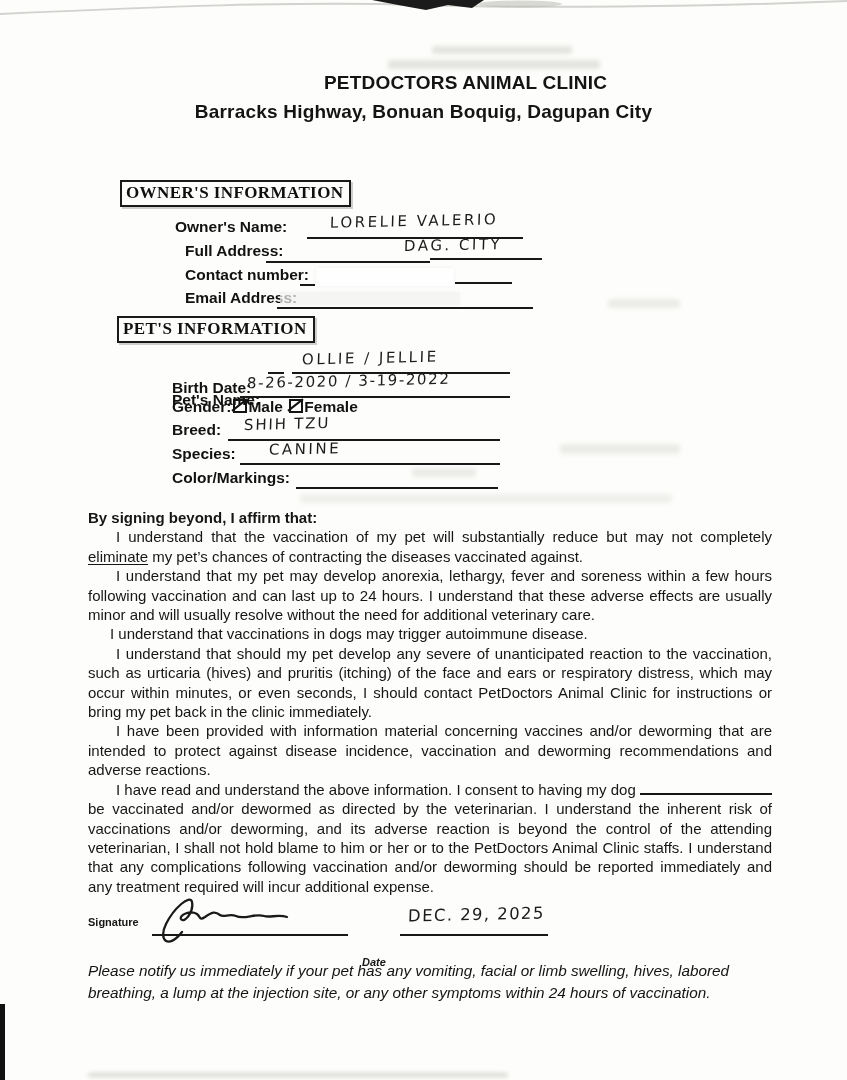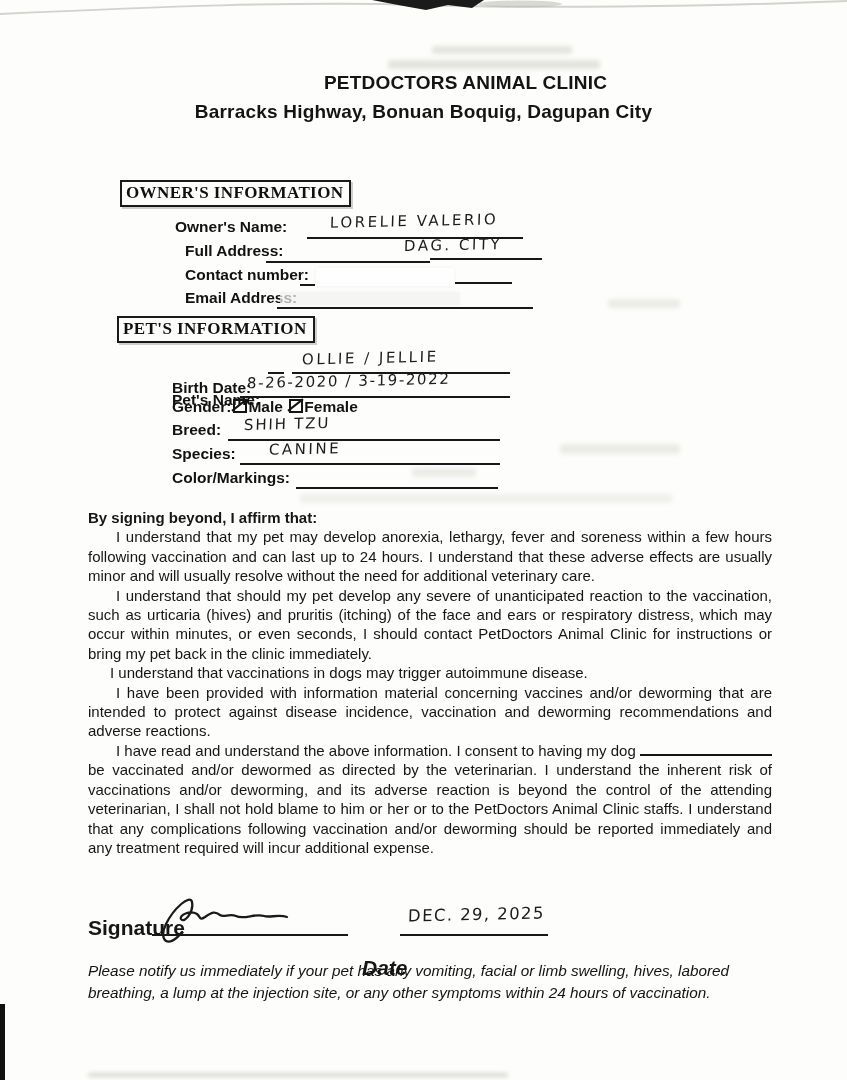--- a/index.html
+++ b/index.html
@@ -25,21 +25,21 @@
   }
   .chk { position:relative; display:inline-block; width:10px; height:10px; border:2px solid #141414; vertical-align:-1px; margin:0 1px 0 2px; }
   .chk .slash { position:absolute; left:-5px; top:3px; width:19px; height:2px; background:#141414; transform:rotate(-38deg); }
   .bodytext { font-size:15px; line-height:19.4px; text-align:justify; }
   .bodytext p { margin:0; text-indent:28px; }
   .bodytext p.nohang { text-indent:0; font-weight:700; }
   .uline { text-decoration:underline; text-underline-offset:2px; }
   .inlineblank { display:inline-block; width:132px; border-bottom:2px solid #141414; height:13px; vertical-align:baseline; }
   .smudge { position:absolute; background:#e3e3df; filter:blur(2px); border-radius:3px; }
   .whiteout { position:absolute; background:#fefefe; box-shadow:0 0 4px rgba(0,0,0,.05); }
-  .signlabel { font-weight:700; font-size:21px; }
+  .signlabel { font-weight:700; font-size:11px; }
   .footnote { font-style:italic; font-size:15.3px; line-height:22px; color:#141414; }
   svg { display:block; }
 </style>
 </head>
 <body>
 
 <div id="sheet">
 
   <svg class="abs" style="left:0;top:0" width="847" height="22">
     <path d="M0,14 C150,7 300,1 420,5 C530,8.5 700,7 847,1" stroke="#d2d2ce" stroke-width="2" fill="none"></path>
@@ -102,23 +102,24 @@
 
   <div class="abs flabel" style="left:172px;top:445px;">Species:</div>
   <div class="bline" style="left:240px;top:447px;width:260px;height:16px;"></div>
   <div class="hand" style="left:269px;top:440px;">CANINE</div>
 
   <div class="abs flabel" style="left:172px;top:469px;">Color/Markings:</div>
   <div class="bline" style="left:296px;top:471px;width:202px;height:16px;"></div>
 
   <div class="abs bodytext" style="left:88px;top:508px;width:684px;">
     <p class="nohang">By signing beyond, I affirm that:</p>
+    <p><span>I understand that the vaccination of my pet will substantially reduce but may not completely </span><span class="uline">eliminate</span><span> my pet’s chances of contracting the diseases vaccinated against.</span></p>
     <p>I understand that my pet may develop anorexia, lethargy, fever and soreness within a few hours following vaccination and can last up to 24 hours. I understand that these adverse effects are usually minor and will usually resolve without the need for additional veterinary care.</p>
+    <p style="text-indent:22px;">I understand that vaccinations in dogs may trigger autoimmune disease.</p>
     <p>I understand that should my pet develop any severe of unanticipated reaction to the vaccination, such as urticaria (hives) and pruritis (itching) of the face and ears or respiratory distress, which may occur within minutes, or even seconds, I should contact PetDoctors Animal Clinic for instructions or bring my pet back in the clinic immediately.</p>
-    <p style="text-indent:22px;">I understand that vaccinations in dogs may trigger autoimmune disease.</p>
     <p>I have been provided with information material concerning vaccines and/or deworming that are intended to protect against disease incidence, vaccination and deworming recommendations and adverse reactions.</p>
     <p><span>I have read and understand the above information. I consent to having my dog</span> <span class="inlineblank"></span><span>be vaccinated and/or dewormed as directed by the veterinarian. I understand the inherent risk of vaccinations and/or deworming, and its adverse reaction is beyond the control of the attending veterinarian, I shall not hold blame to him or her or to the PetDoctors Animal Clinic staffs. I understand that any complications following vaccination and/or deworming should be reported immediately and any treatment required will incur additional expense.</span></p>
   </div>
 
   <div class="abs signlabel" style="left:88px;top:916px;">Signature</div>
   <div class="bline" style="left:152px;top:916px;width:196px;height:18px;"></div>
   <svg class="abs" style="left:156px;top:888px;" width="150" height="62">
     <path d="M26,44 C12,62 2,52 10,36 C18,20 34,6 36,14 C38,24 28,36 25,31 C23,27 34,22 41,26 C45,29 43,33 49,29 C56,24 59,23 64,27 C68,30 73,25 80,28 C88,32 99,25 108,28 C114,30 122,26 131,29" stroke="#1a1a1a" stroke-width="2.3" fill="none" stroke-linecap="round"></path>
   </svg>
   <div class="abs signlabel" style="left:362px;top:956px;font-style:italic;">Date</div>

